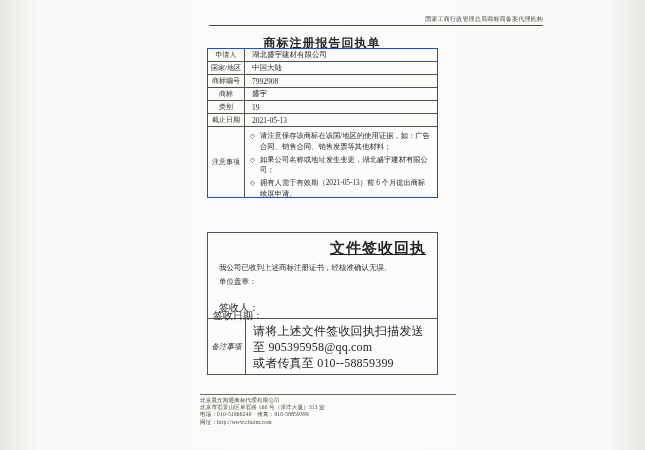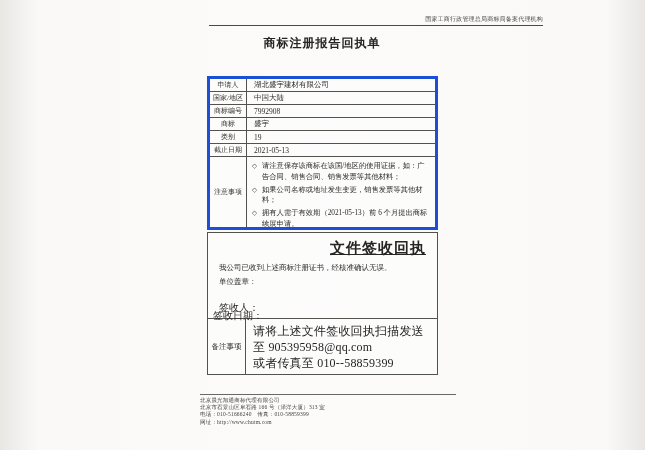--- a/index.html
+++ b/index.html
@@ -25,22 +25,22 @@
 
   
   .doc-title {
     position: absolute; top: 35px; left: 192px; width: 260px;
     text-align: center; font-size: 12px; font-weight: bold;
     letter-spacing: 1px; color: #262523;
   }
 
   
   .info-table {
-    position: absolute; left: 207px; top: 76px; width: 231px;
-    border: 3px solid #1d4ed8; background: rgba(255,255,255,0.35);
+    position: absolute; left: 207px; top: 48px; width: 231px;
+    border: 1px solid #1d4ed8; background: rgba(255,255,255,0.35);
   }
   .info-row { display: flex; border-bottom: 1px solid #55524e; height: 13px; }
   .info-row.notes-row { height: 70px; border-bottom: none; }
   .cell-label {
     width: 37px; flex: 0 0 37px; border-right: 1px solid #55524e;
     display: flex; align-items: center; justify-content: center;
     font-size: 7px; color: #33312e; text-align: center; line-height: 8px;
   }
   .cell-value {
     flex: 1; display: flex; align-items: center;
@@ -66,21 +66,21 @@
   }
   .receipt-statement { font-size: 7.5px; color: #2b2a28; }
   .receipt-seal { position: absolute; top: 44px; left: 11px; font-size: 7.5px; color: #2b2a28; }
   .receipt-signer { position: absolute; top: 68px; left: 11px; font-size: 10px; color: #2b2a28; }
   .receipt-date { position: absolute; top: 76px; left: 5px; font-size: 10px; color: #2b2a28; }
 
   .remark-row { display: flex; border-top: 1px solid #55524e; min-height: 39px; }
   .remark-label {
     width: 38px; flex: 0 0 38px; border-right: 1px solid #55524e;
     display: flex; align-items: center; justify-content: center;
-    font-size: 7.5px; color: #33312e;
+    font-size: 7.5px; color: #33312e; font-style: italic;
   }
   .remark-content { flex: 1; padding: 4px 6px 3px 7px; font-size: 12px; color: #262524; }
   .remark-content .remark-line { line-height: 16px; letter-spacing: 0.2px; }
 
   
   .footer {
     position: absolute; left: 200px; top: 394px; width: 256px;
     border-top: 1px solid #6b6863; padding-top: 2px;
   }
   .footer-line {
@@ -125,21 +125,21 @@
     </div>
     <div class="info-row notes-row">
       <div class="cell-label">注意事项</div>
       <div class="cell-value">
         <div class="note">
           <span class="note-marker">◇</span>
           <span class="note-text">请注意保存该商标在该国/地区的使用证据，如：广告合同、销售合同、销售发票等其他材料；</span>
         </div>
         <div class="note">
           <span class="note-marker">◇</span>
-          <span class="note-text">如果公司名称或地址发生变更，销售发票等其他材料；</span>
+          <span class="note-text">如果公司名称或地址发生变更，湖北盛宇建材有限公司；</span>
         </div>
         <div class="note">
           <span class="note-marker">◇</span>
           <span class="note-text">拥有人需于有效期（2021-05-13）前 6 个月提出商标续展申请。</span>
         </div>
       </div>
     </div>
   </div>
 
   <div class="receipt-box">

